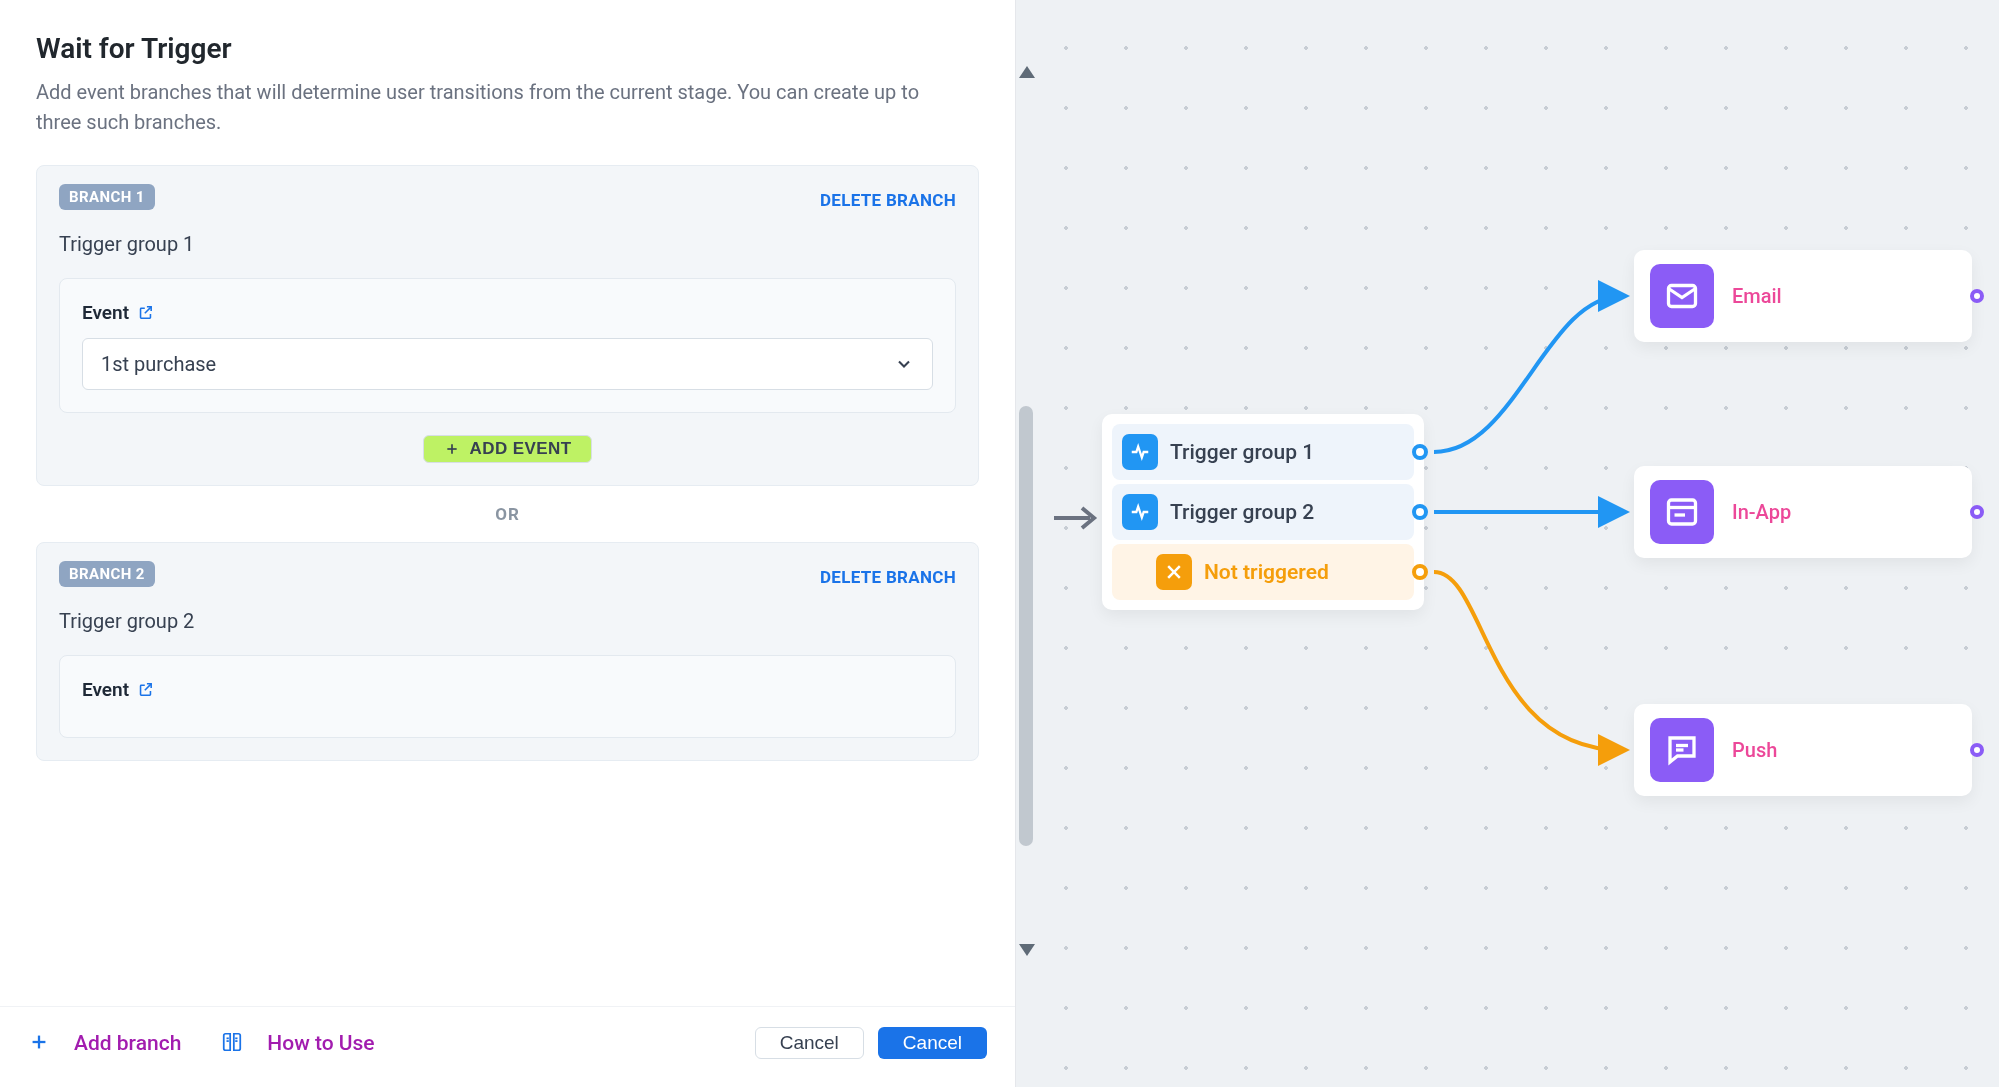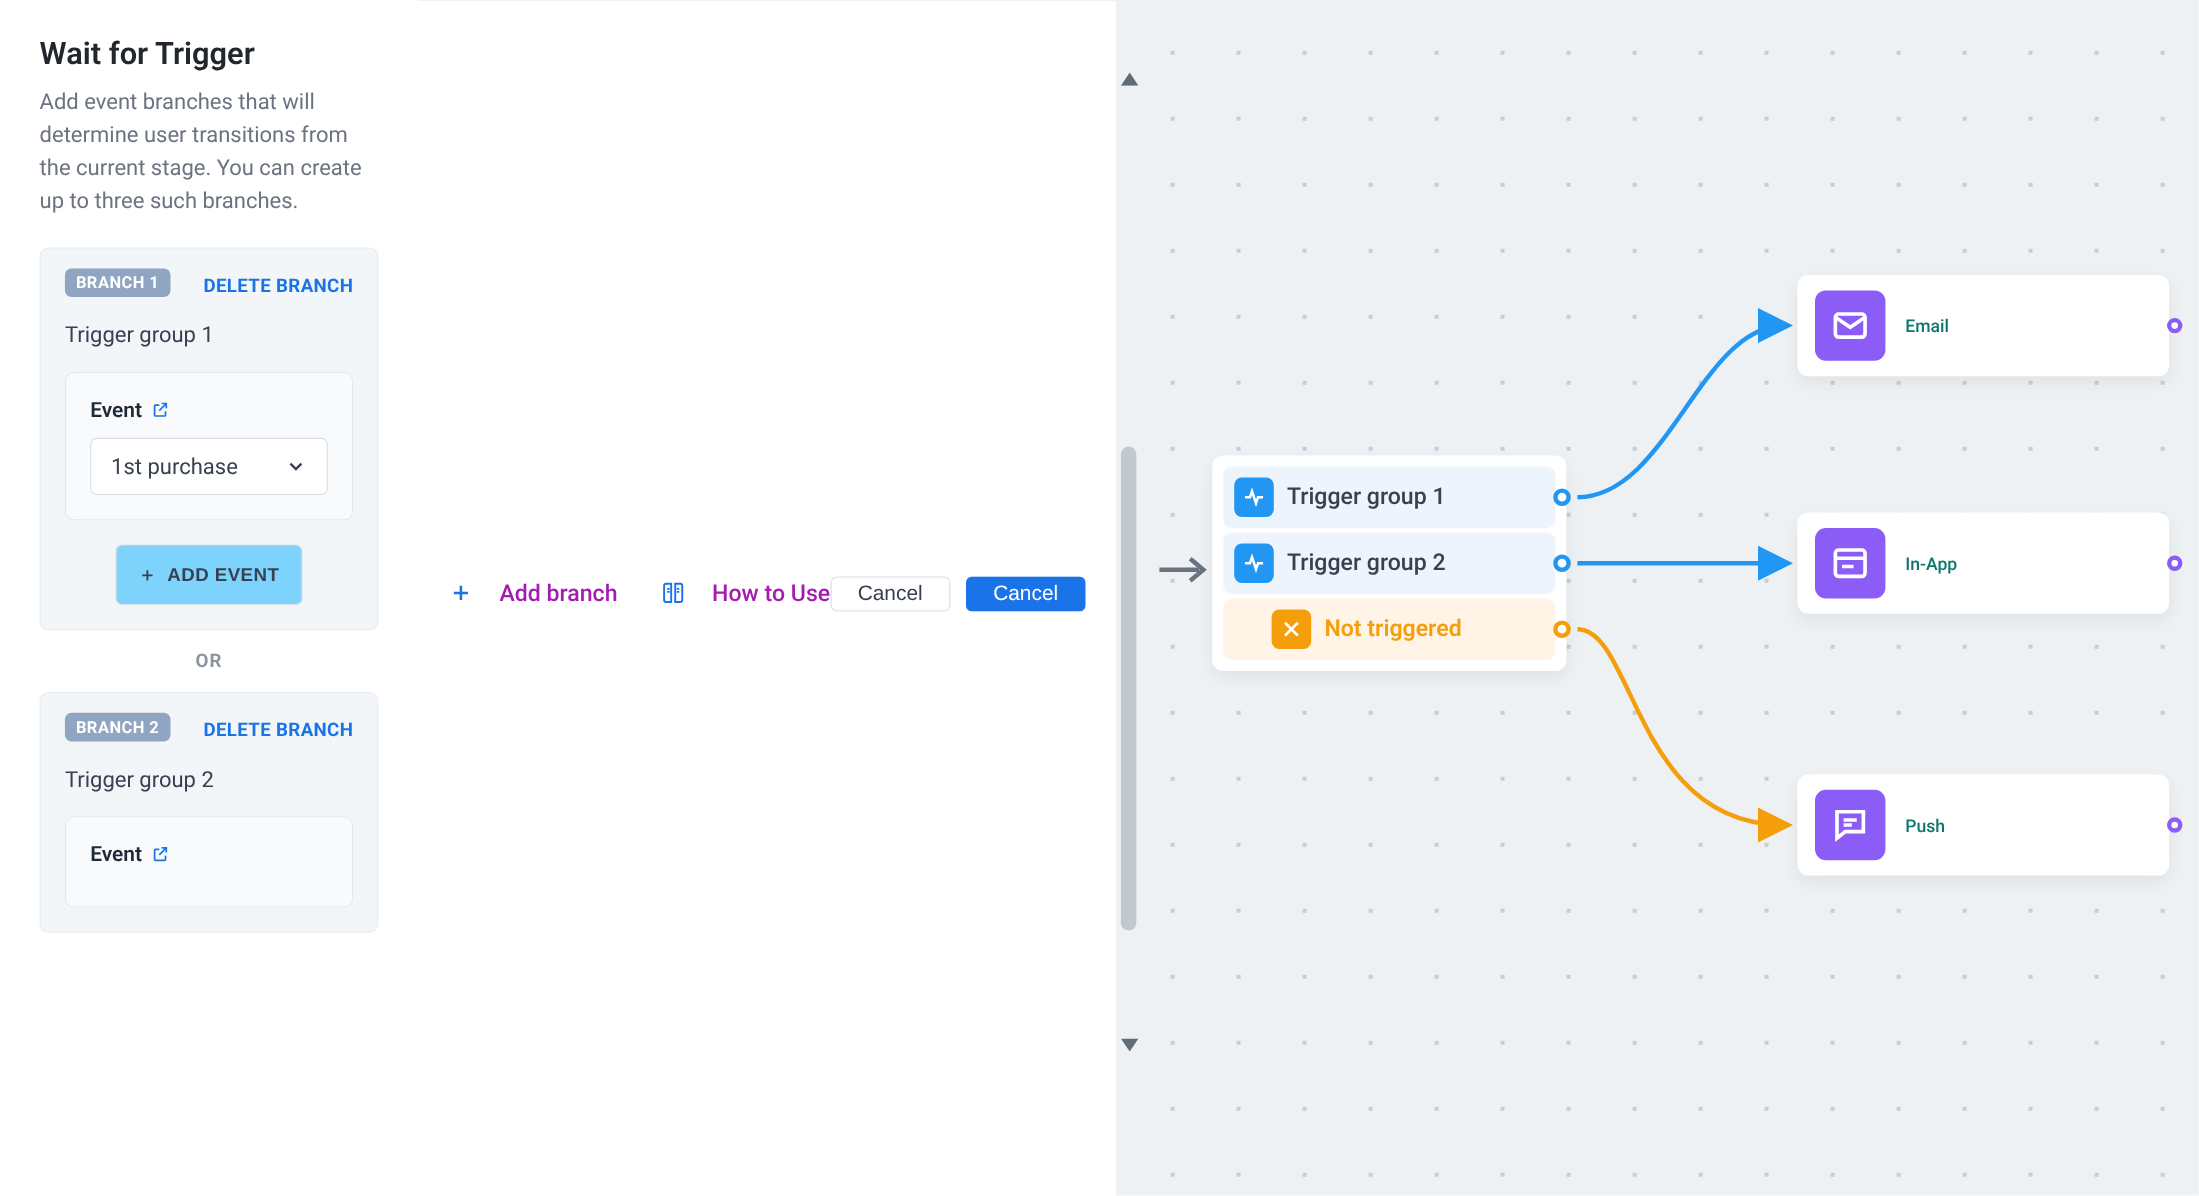--- a/index.html
+++ b/index.html
@@ -14,21 +14,21 @@
     display: flex;
     width: 1999px;
     height: 1087px;
     background: #fff;
   }
 
   
   .left {
     width: 1016px;
     display: flex;
-    flex-direction: row;
+    flex-direction: column;
     border-right: 1px solid #e5e7eb;
   }
   .content {
     flex: 1;
     padding: 32px 36px 0 36px;
     overflow: hidden;
   }
   .page-title {
     font-size: 28px;
     font-weight: 600;
@@ -120,24 +120,24 @@
 
   .add-event-wrap {
     display: flex;
     justify-content: center;
     margin-top: 22px;
   }
   .add-event-btn {
     display: inline-flex;
     align-items: center;
     gap: 10px;
-    background: #7dd3fc;
+    background: #bef264;
     border: 1px solid #d7dee5;
     border-radius: 6px;
-    height: 55px;
+    height: 28px;
     padding: 0 20px;
     cursor: pointer;
     font-size: 17px;
     font-weight: 600;
     letter-spacing: .4px;
     color: #374151;
   }
   .plus-mini { width: 16px; height: 16px; color: #374151; }
 
   .or-sep {
@@ -304,22 +304,22 @@
     padding: 0 16px;
   }
   .dest-icon {
     width: 64px; height: 64px;
     background: #8b5cf6;
     border-radius: 10px;
     display: flex; align-items: center; justify-content: center;
     color: #fff;
   }
   .dest-label {
-    font-size: 16px;
-    color: #0f766e;
+    font-size: 20px;
+    color: #ec4899;
     font-weight: 500;
   }
   .dest-port {
     position: absolute;
     right: -12px;
     top: 50%;
     transform: translateY(-50%);
     width: 14px; height: 14px;
     border: 4px solid #8b5cf6;
     background: #fff;

